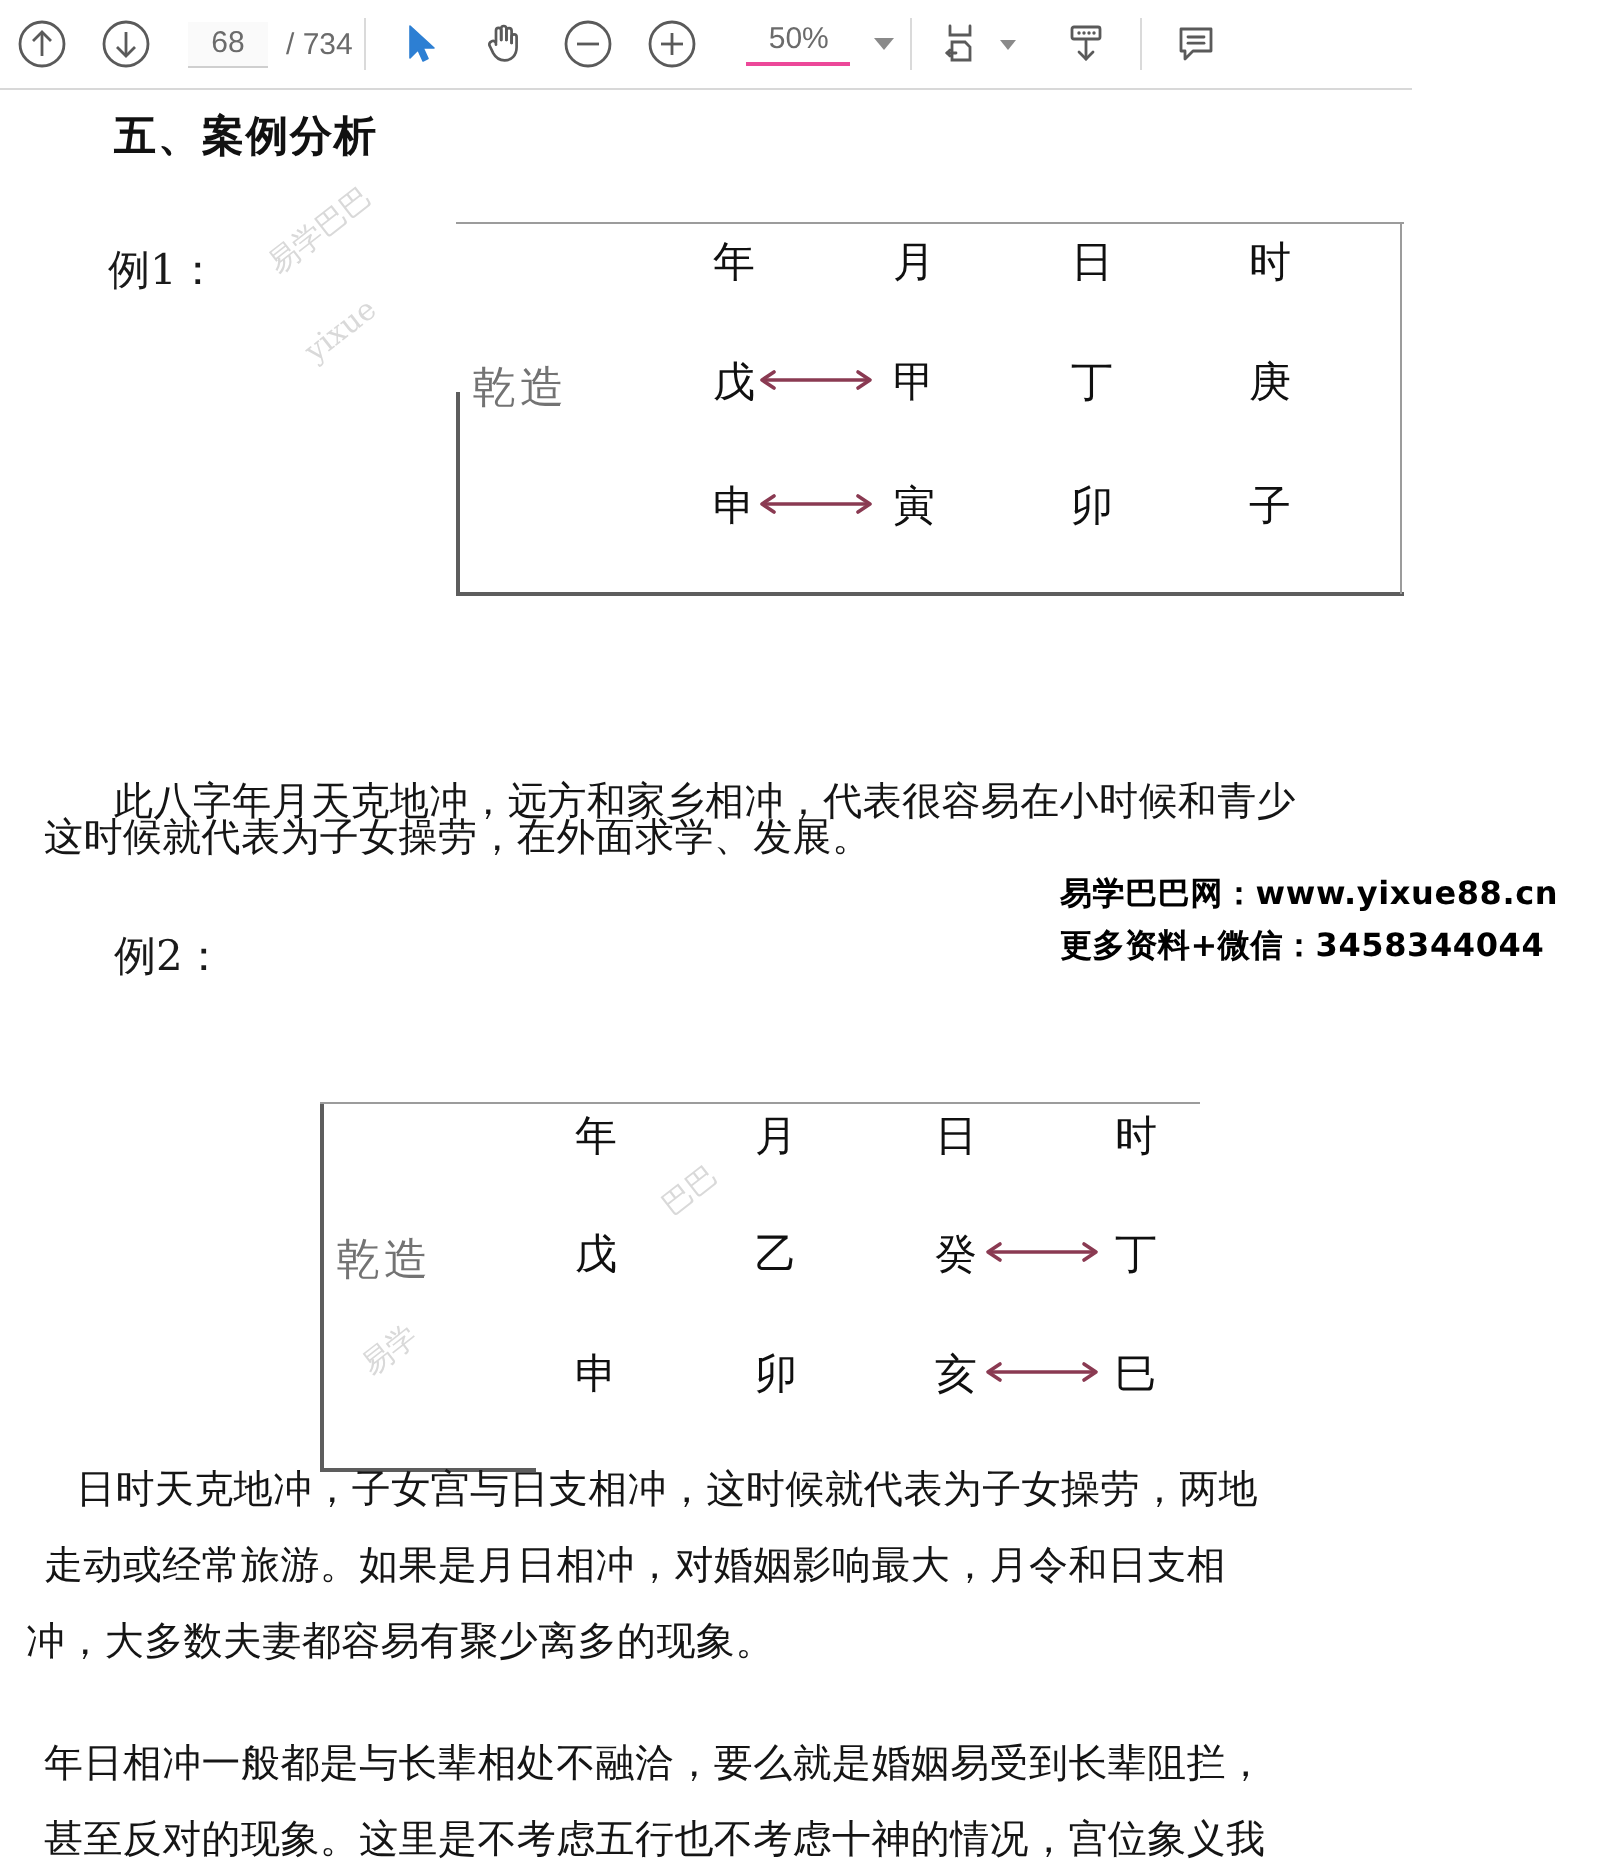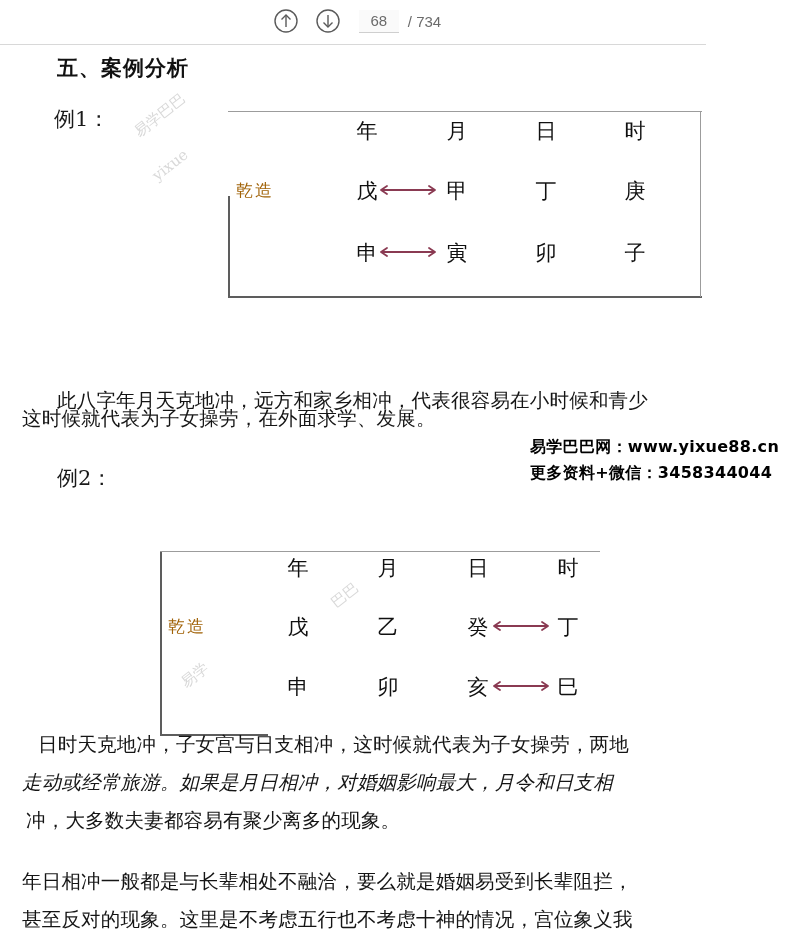--- a/index.html
+++ b/index.html
@@ -15,21 +15,20 @@
   
   #toolbar {
     position: absolute;
     top: 0; left: 0;
     width: 706px;
     height: 45px;
     background: #ffffff;
     border-bottom: 1px solid #d8d8d8;
     display: flex;
     align-items: center;
-    flex-direction: column;
   }
 
   .tb-group { display: flex; align-items: center; }
 
   .tb-btn {
     width: 42px;
     height: 42px;
     display: flex;
     align-items: center;
     justify-content: center;
@@ -128,41 +127,41 @@
     text-align: right;
   }
 
   
   .ex-label {
     position: absolute;
     font-size: 21px;
     color: #1a1a1a;
     font-family: "DejaVu Serif", "Liberation Serif", serif;
   }
-  #ex1-label { left: 54px; top: 59px; }
+  #ex1-label { left: 54px; top: 75px; }
   #ex2-label { left: 57px; top: 418px; }
 
   
   .bazi {
     position: absolute;
     font-family: "DejaVu Serif", "Liberation Serif", serif;
     color: #101010;
   }
   .bazi .cell {
     position: absolute;
     font-size: 21px;
     text-align: center;
     width: 30px;
     color: #101010;
   }
   .bazi .rowlabel {
     position: absolute;
-    font-size: 17px;
+    font-size: 22px;
     letter-spacing: 2px;
-    color: #a16207;
+    color: #737373;
     white-space: nowrap;
   }
   .tbl-border {
     position: absolute;
     background: #5d5d5d;
   }
   .tbl-border.faint { background: #9c9c9c; }
 
   
   .arrow {
@@ -401,18 +400,18 @@
     <div class="arrow" style="left:489px; top:634px; width:64px;">
       <svg width="64" height="12" viewBox="0 0 64 12">
         <line x1="6" y1="6" x2="58" y2="6" stroke="#8a3a52" stroke-width="1.8"></line>
         <polyline points="11,2 5,6 11,10" fill="none" stroke="#8a3a52" stroke-width="1.8" stroke-linejoin="round" stroke-linecap="round"></polyline>
         <polyline points="53,2 59,6 53,10" fill="none" stroke="#8a3a52" stroke-width="1.8" stroke-linejoin="round" stroke-linecap="round"></polyline>
       </svg>
     </div>
   </div>
 
   <div class="para" style="left:38px; top:680px;">日时天克地冲，子女宫与日支相冲，这时候就代表为子女操劳，两地</div>
-  <div class="para" style="left:22px; top:718px;font-style:italic;">走动或经常旅游。如果是月日相冲，对婚姻影响最大，月令和日支相</div>
-  <div class="para" style="left:26px; top:756px;">冲，大多数夫妻都容易有聚少离多的现象。</div>
+  <div class="para" style="left:22px; top:718px;">走动或经常旅游。如果是月日相冲，对婚姻影响最大，月令和日支相</div>
+  <div class="para" style="left:13px; top:756px;">冲，大多数夫妻都容易有聚少离多的现象。</div>
 
   <div class="para" style="left:22px; top:817px;">年日相冲一般都是与长辈相处不融洽，要么就是婚姻易受到长辈阻拦，</div>
   <div class="para" style="left:22px; top:855px;">甚至反对的现象。这里是不考虑五行也不考虑十神的情况，宫位象义我</div>
 </div>
 
 </body></html>

